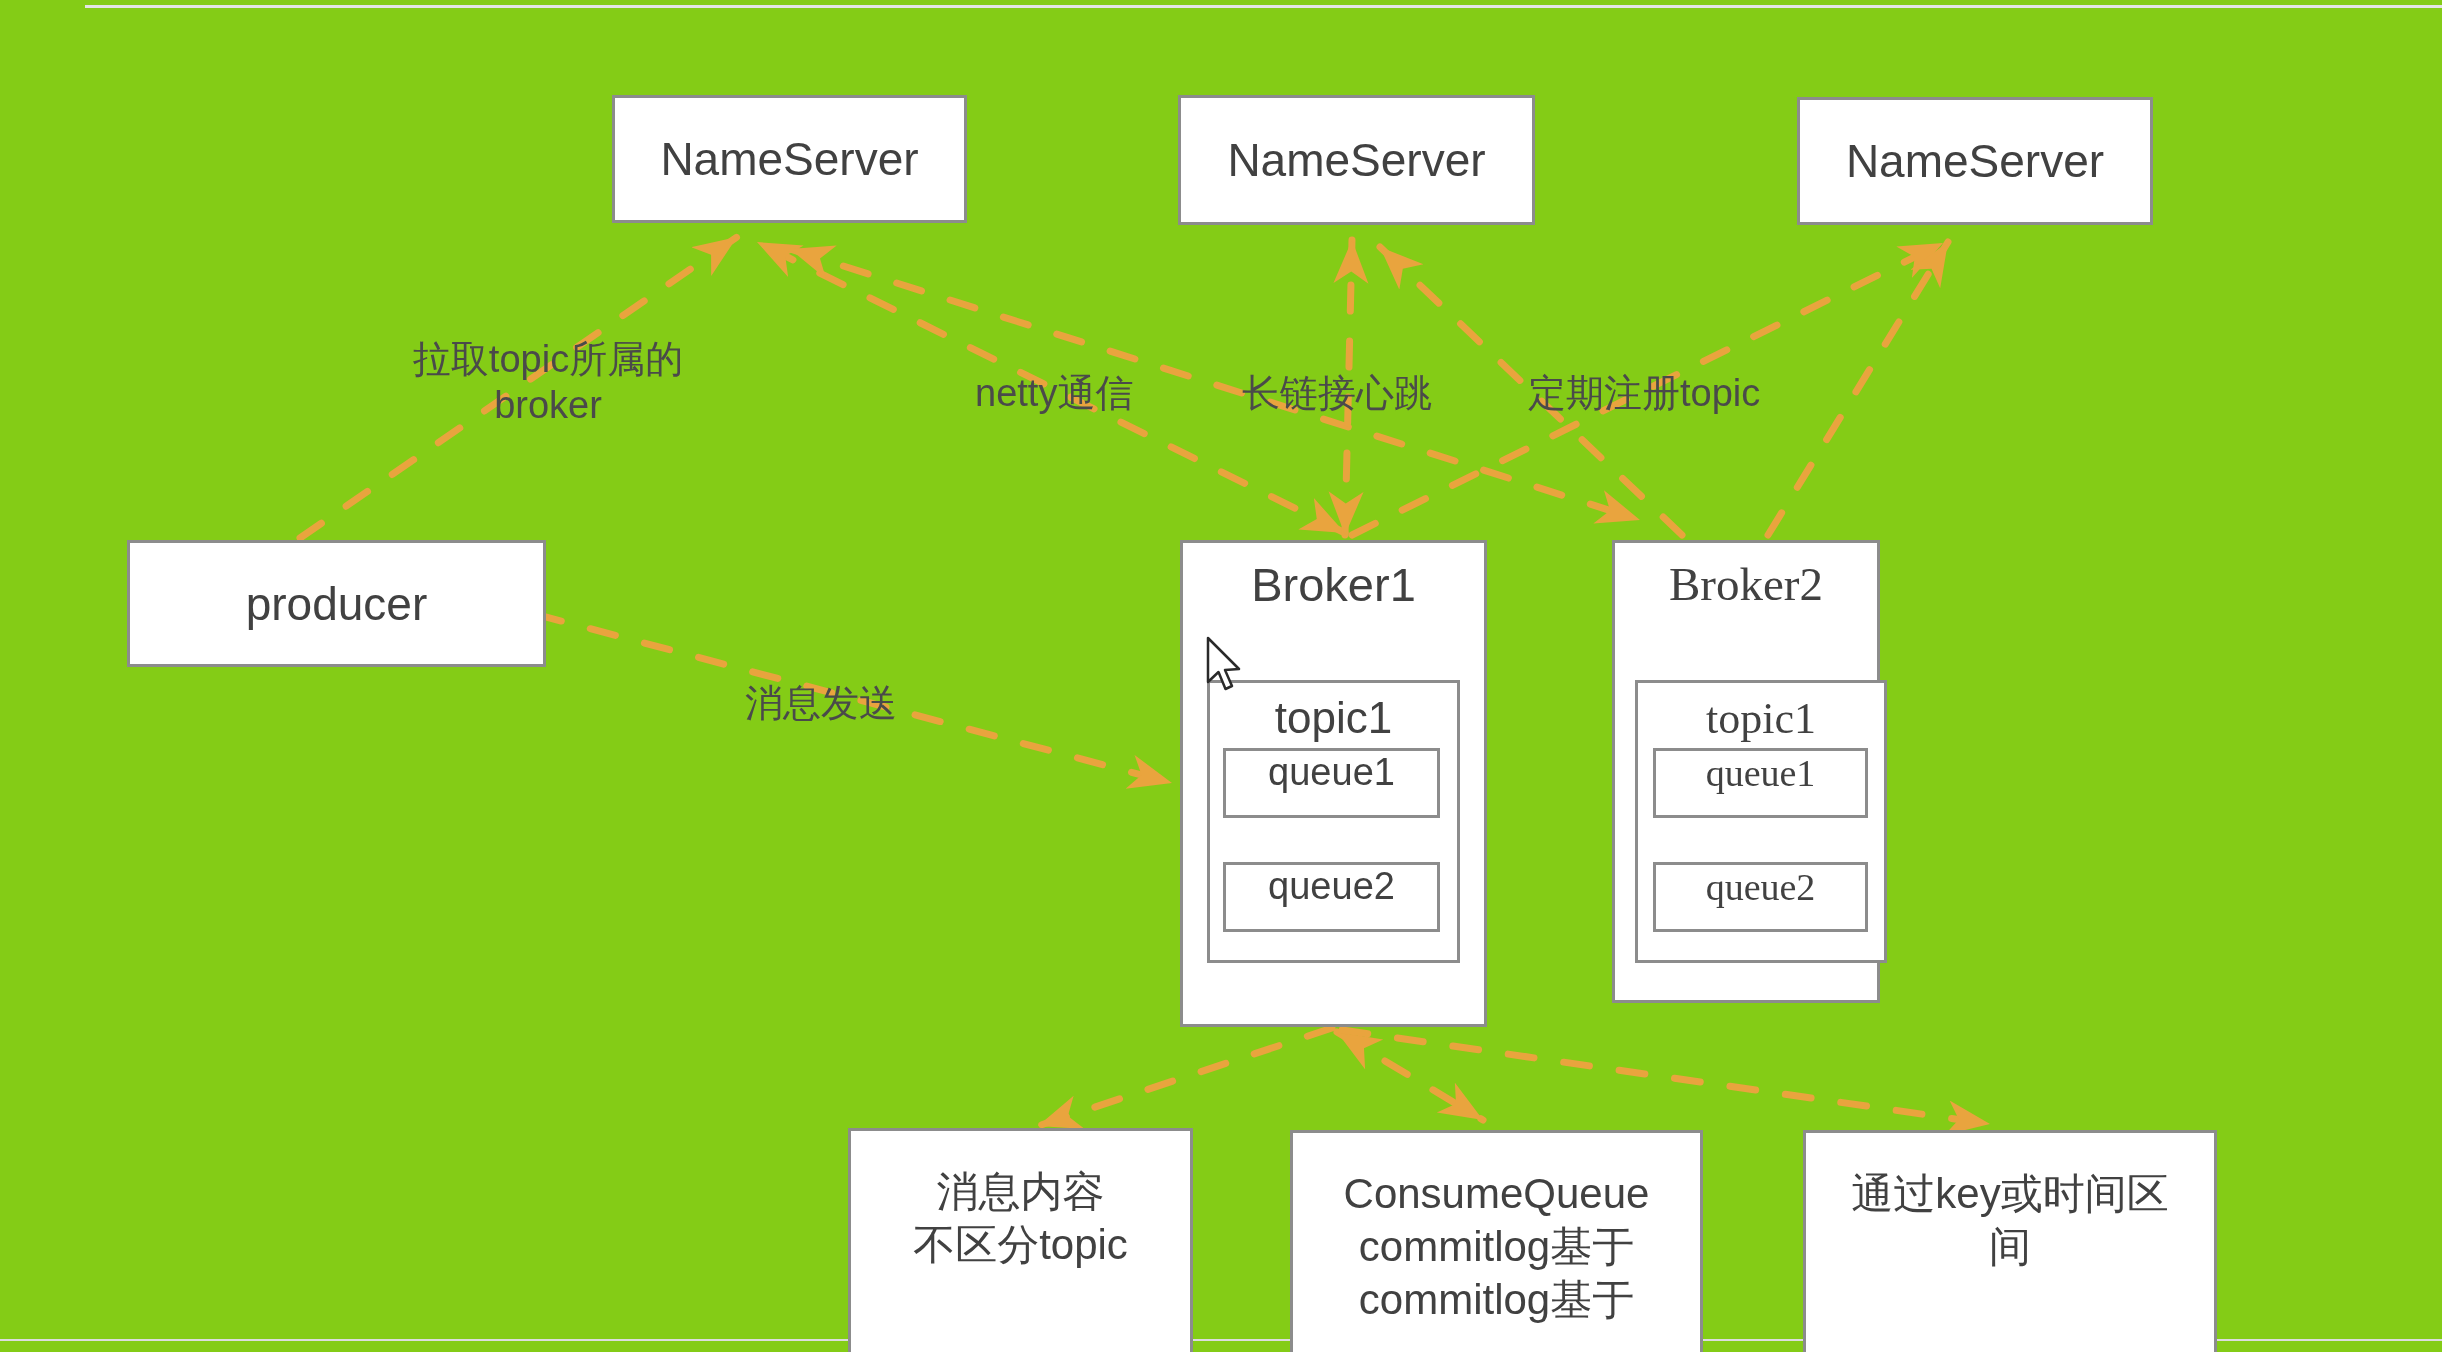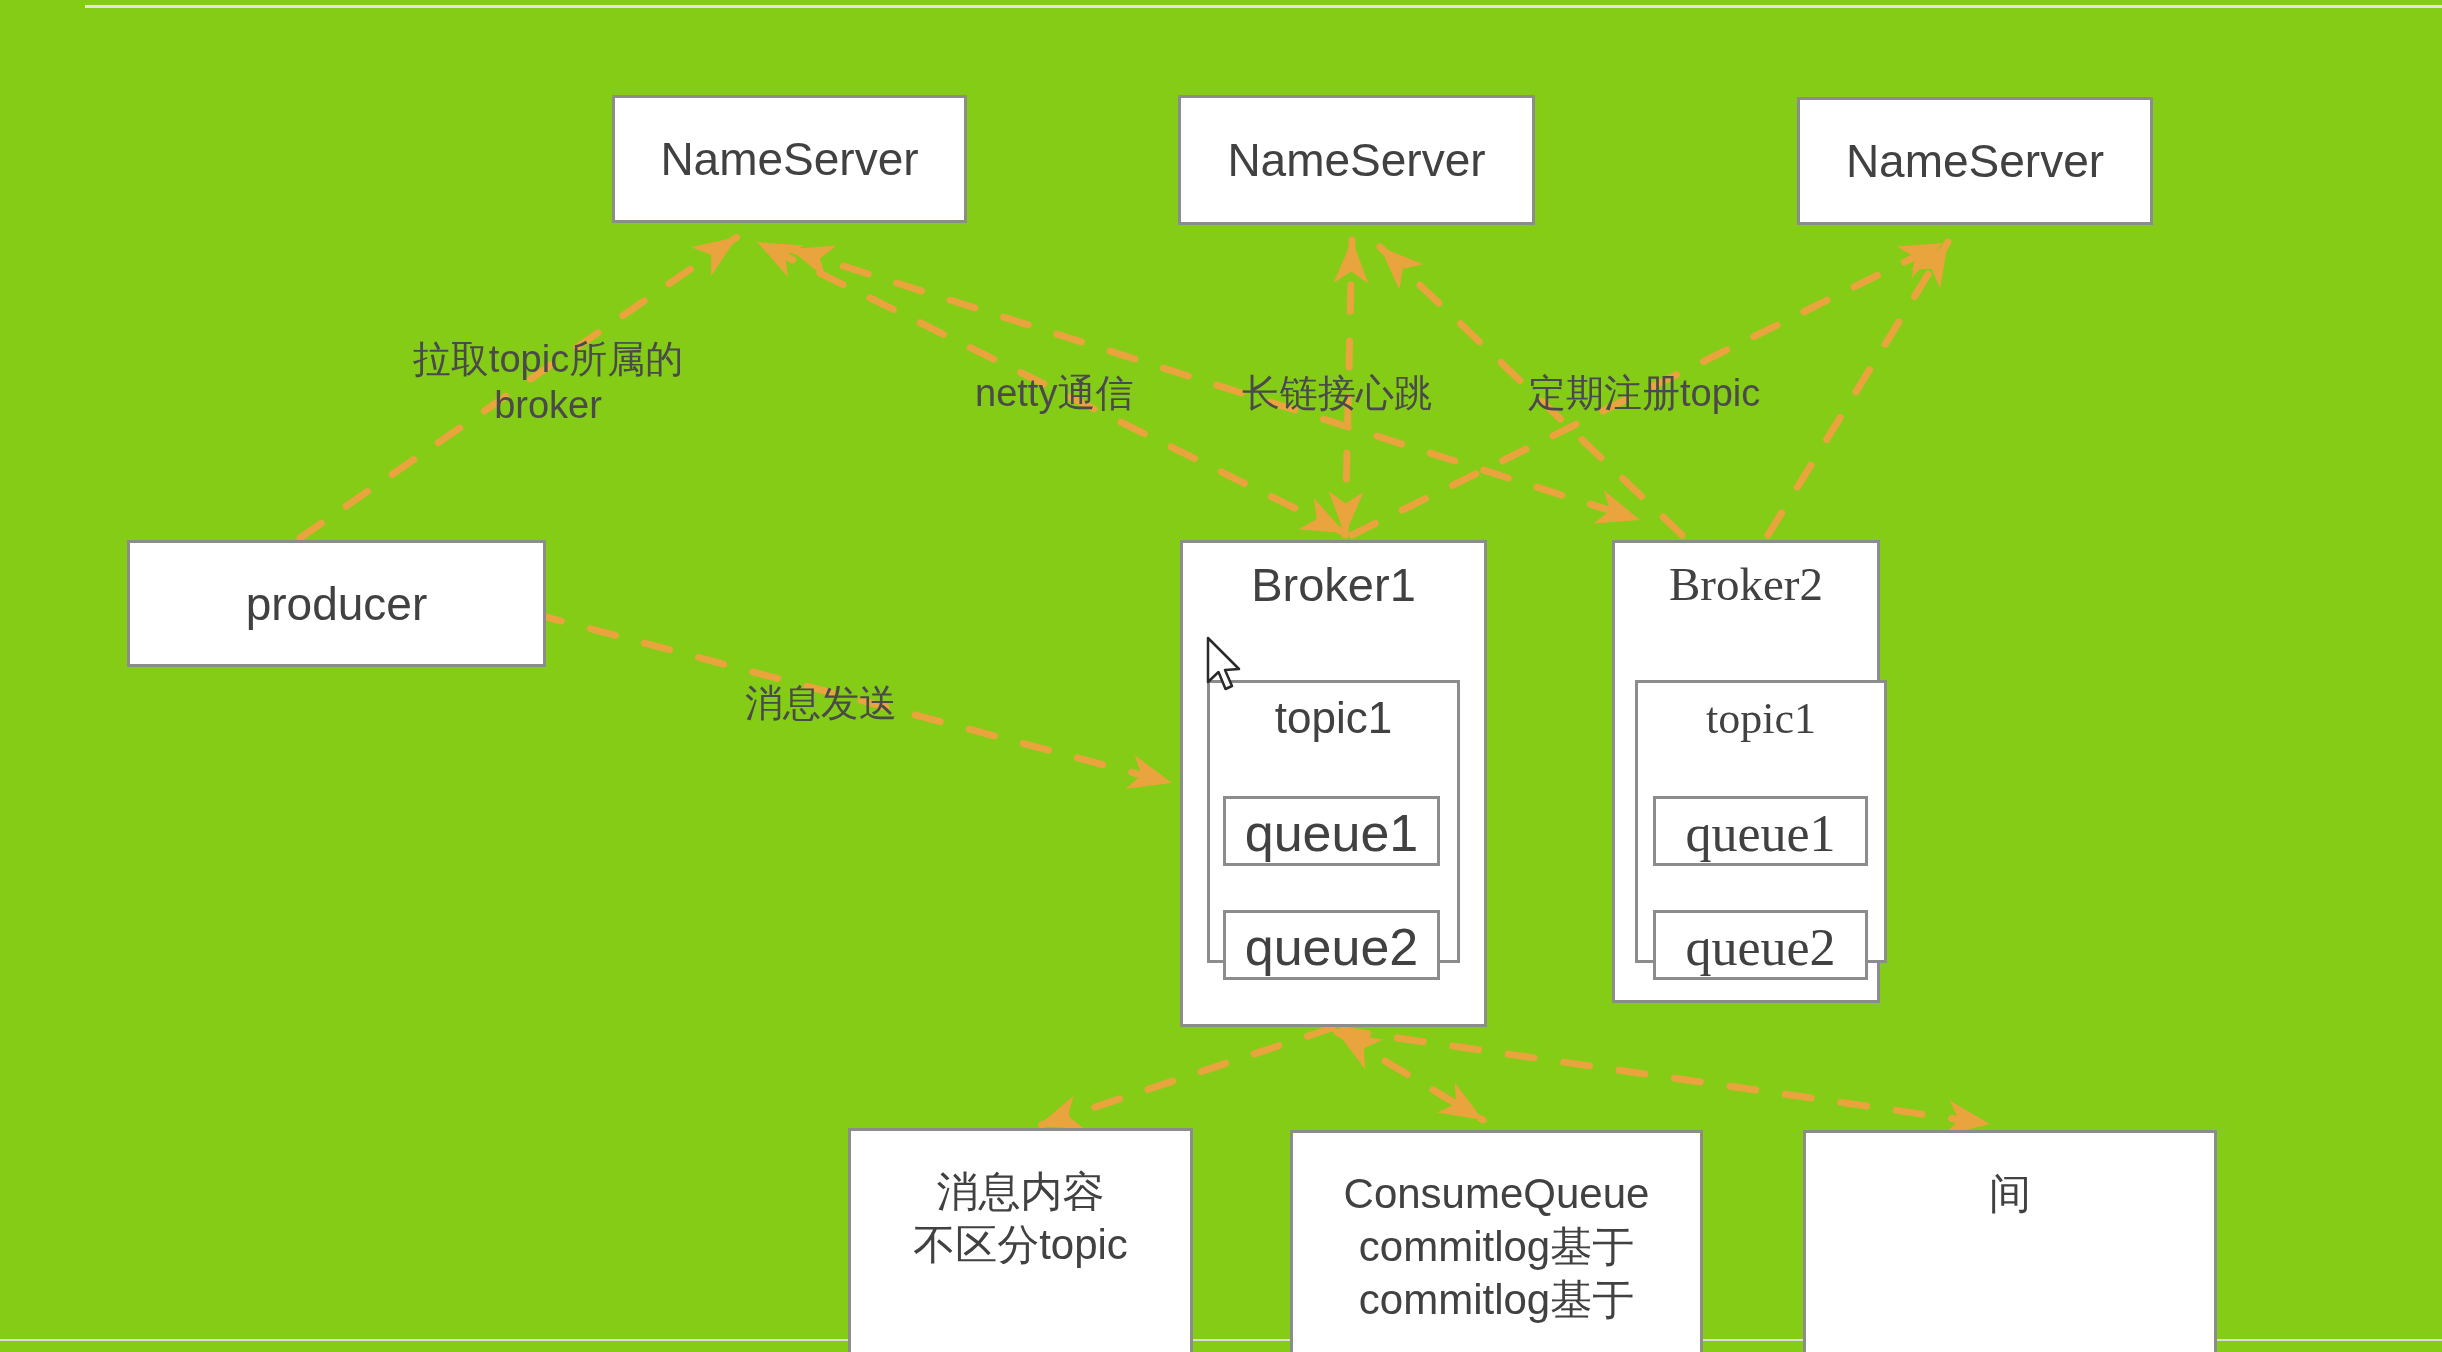--- a/index.html
+++ b/index.html
@@ -7,21 +7,21 @@
   #canvas{position:relative;width:2442px;height:1352px;background:#84cc16;}
   .edge-line{position:absolute;background:#e4e4e4;}
   .node{position:absolute;background:#ffffff;border:3px solid #8c8c8c;box-sizing:border-box;color:#414141;text-align:center;}
   .ns{font-size:46px;display:flex;align-items:center;justify-content:center;}
   .producer{font-size:46px;display:flex;align-items:center;justify-content:center;}
   .broker{font-size:47px;}
   .broker .btitle{margin-top:14px;}
   .inner{position:absolute;background:#ffffff;border:3px solid #8c8c8c;box-sizing:border-box;}
   .topicbox{font-size:44px;color:#414141;}
   .topicbox .ttitle{margin-top:10px;text-align:center;}
-  .queue{font-size:52px;color:#414141;display:flex;align-items:flex-end;justify-content:center;margin-top:48px;}
+  .queue{font-size:38px;color:#414141;display:flex;align-items:flex-start;justify-content:center;}
   .bigbox{font-size:42px;color:#414141;line-height:53px;padding-top:34px;}
   .elabel{position:absolute;color:#4a4a4a;font-size:38px;white-space:nowrap;}
   .elabel.center2{text-align:center;white-space:normal;line-height:46px;}
   svg.layer{position:absolute;left:0;top:0;}
 </style>
 </head>
 <body>
 
 <div id="canvas">
 
@@ -95,20 +95,21 @@
   <div class="node bigbox" style="left:848px;top:1128px;width:345px;height:300px;">
     <div>消息内容</div>
     <div>不区分topic</div>
   </div>
   <div class="node bigbox" style="left:1290px;top:1130px;width:413px;height:300px;">
     <div>ConsumeQueue</div>
     <div>commitlog基于</div>
     <div>commitlog基于</div>
   </div>
   <div class="node bigbox" style="left:1803px;top:1130px;width:414px;height:300px;">
+    <div>通过key或时间区</div>
     <div>间</div>
   </div>
 
   <div class="elabel center2" style="left:393px;top:336px;width:310px;">
     <div>拉取topic所属的</div>
     <div>broker</div>
   </div>
   <div class="elabel" style="left:975px;top:368px;">netty通信</div>
   <div class="elabel" style="left:1242px;top:368px;">长链接心跳</div>
   <div class="elabel" style="left:1528px;top:368px;">定期注册topic</div>

